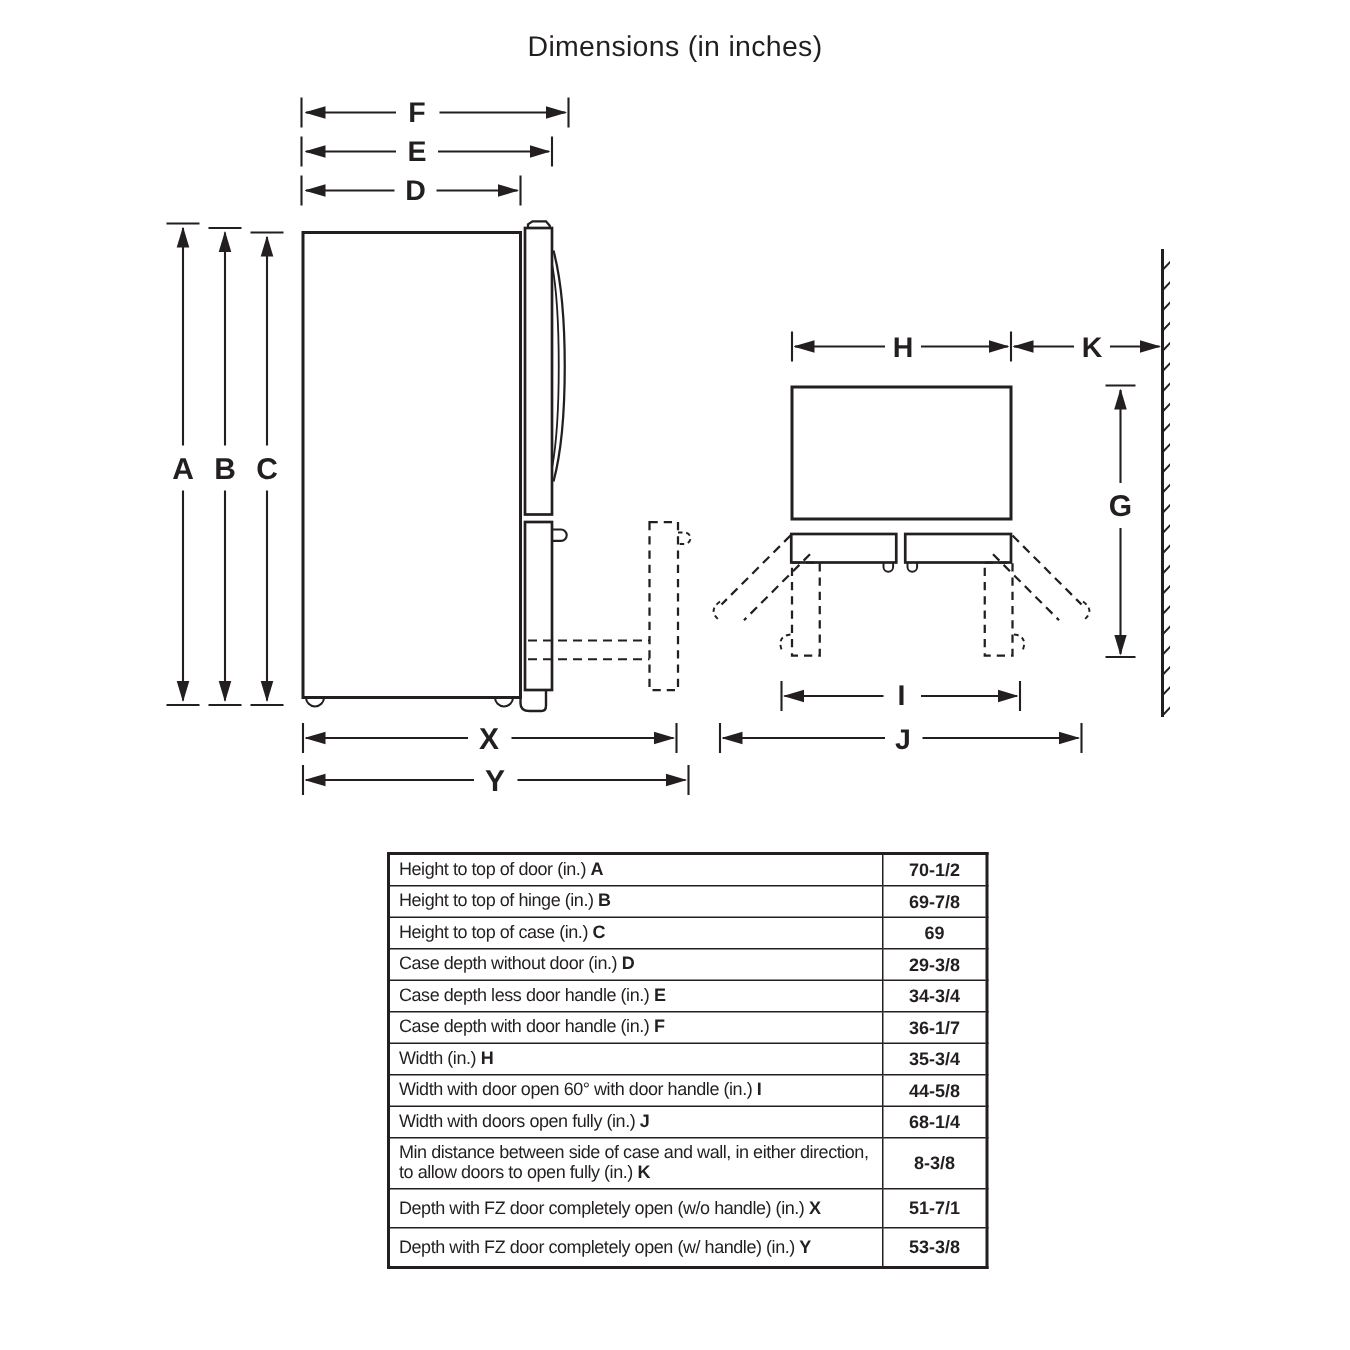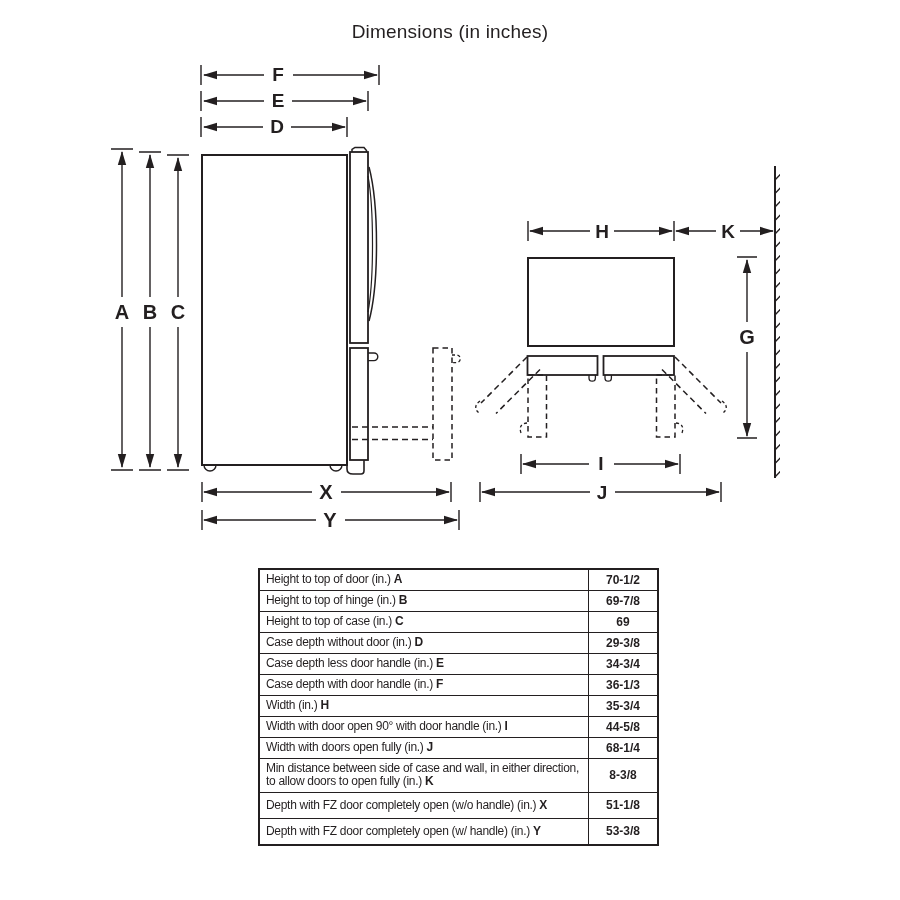--- a/index.html
+++ b/index.html
@@ -203,41 +203,41 @@
       <tr>
         <td class="lbl"><span>Case depth without door (in.)</span> <b>D</b></td>
         <td class="val">29-3/8</td>
       </tr>
       <tr>
         <td class="lbl"><span>Case depth less door handle (in.)</span> <b>E</b></td>
         <td class="val">34-3/4</td>
       </tr>
       <tr>
         <td class="lbl"><span>Case depth with door handle (in.)</span> <b>F</b></td>
-        <td class="val">36-1/3</td>
+        <td class="val">36-1/7</td>
       </tr>
       <tr>
         <td class="lbl"><span>Width (in.)</span> <b>H</b></td>
         <td class="val">35-3/4</td>
       </tr>
       <tr>
-        <td class="lbl"><span>Width with door open 90° with door handle (in.)</span> <b>I</b></td>
+        <td class="lbl"><span>Width with door open 60° with door handle (in.)</span> <b>I</b></td>
         <td class="val">44-5/8</td>
       </tr>
       <tr>
         <td class="lbl"><span>Width with doors open fully (in.)</span> <b>J</b></td>
         <td class="val">68-1/4</td>
       </tr>
       <tr>
         <td class="lbl wrap"><span>Min distance between side of case and wall, in either direction, to allow doors to open fully (in.)</span> <b>K</b></td>
         <td class="val">8-3/8</td>
       </tr>
       <tr class="tall">
         <td class="lbl"><span>Depth with FZ door completely open (w/o handle) (in.)</span> <b>X</b></td>
-        <td class="val">51-1/8</td>
+        <td class="val">51-7/1</td>
       </tr>
       <tr class="tall">
         <td class="lbl"><span>Depth with FZ door completely open (w/ handle) (in.)</span> <b>Y</b></td>
         <td class="val">53-3/8</td>
       </tr>
     </tbody>
   </table>
 
 
 </div>

